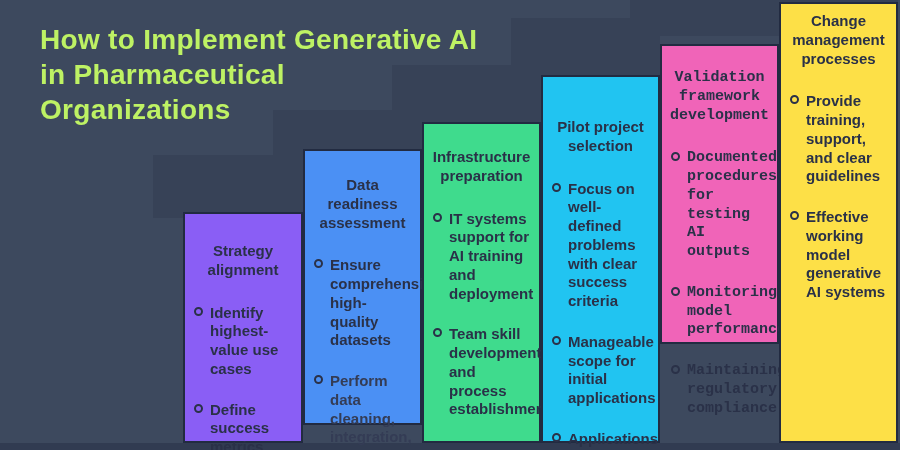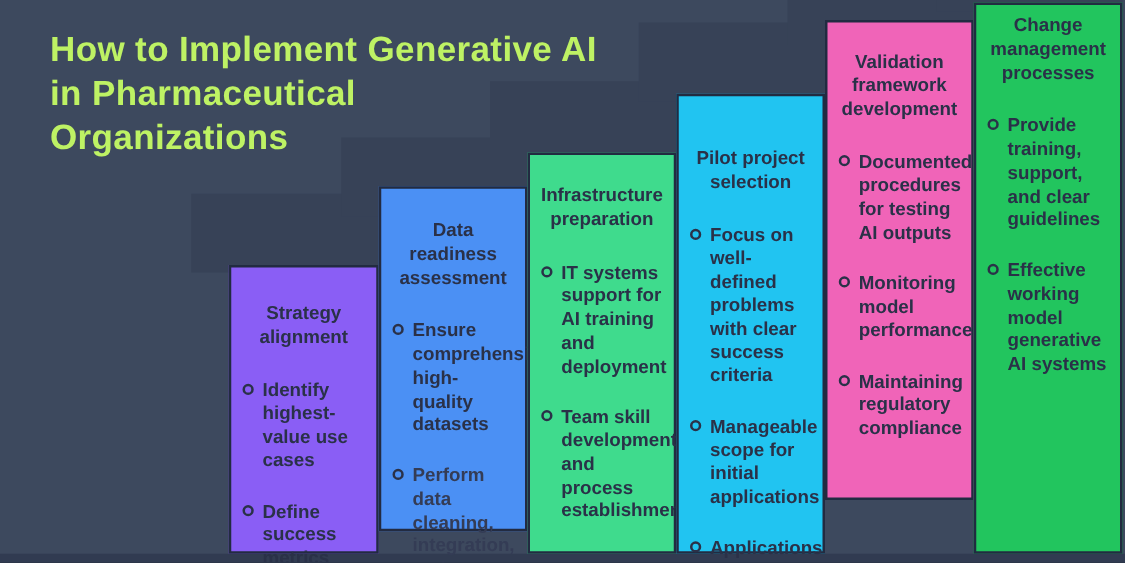--- a/index.html
+++ b/index.html
@@ -28,22 +28,22 @@
   
   .col{
     position:absolute;box-sizing:border-box;
     border:2px solid #222B41;
     color:#2A3148;
   }
   .col1{left:183px;top:212px;width:120px;height:231px;background:#8A5EF5;}
   .col2{left:303px;top:149px;width:119px;height:276px;background:#4B90F4;}
   .col3{left:422px;top:122px;width:119px;height:321px;background:#3FDB8D;}
   .col4{left:541px;top:75px; width:119px;height:368px;background:#21C4F1;}
-  .col5{left:660px;top:16px; width:119px;height:384px;background:#F064B8;}
-  .col6{left:779px;top:2px;  width:119px;height:441px;background:#22c55e;}
+  .col5{left:660px;top:44px; width:119px;height:300px;background:#F064B8;font-family:Liberation Mono, monospace;}
+  .col6{left:779px;top:2px;  width:119px;height:441px;background:#fde047;}
   .col-title{
     font-weight:bold;font-size:15px;line-height:1.25;text-align:center;
     padding:0 6px;margin:0;
   }
   .col1 .col-title{padding-top:28px;}
   .col2 .col-title{padding-top:25px;}
   .col3 .col-title{padding-top:24px;}
   .col4 .col-title{padding-top:41px;}
   .col5 .col-title{padding-top:23px;}
   .col6 .col-title{padding-top:8px;}

